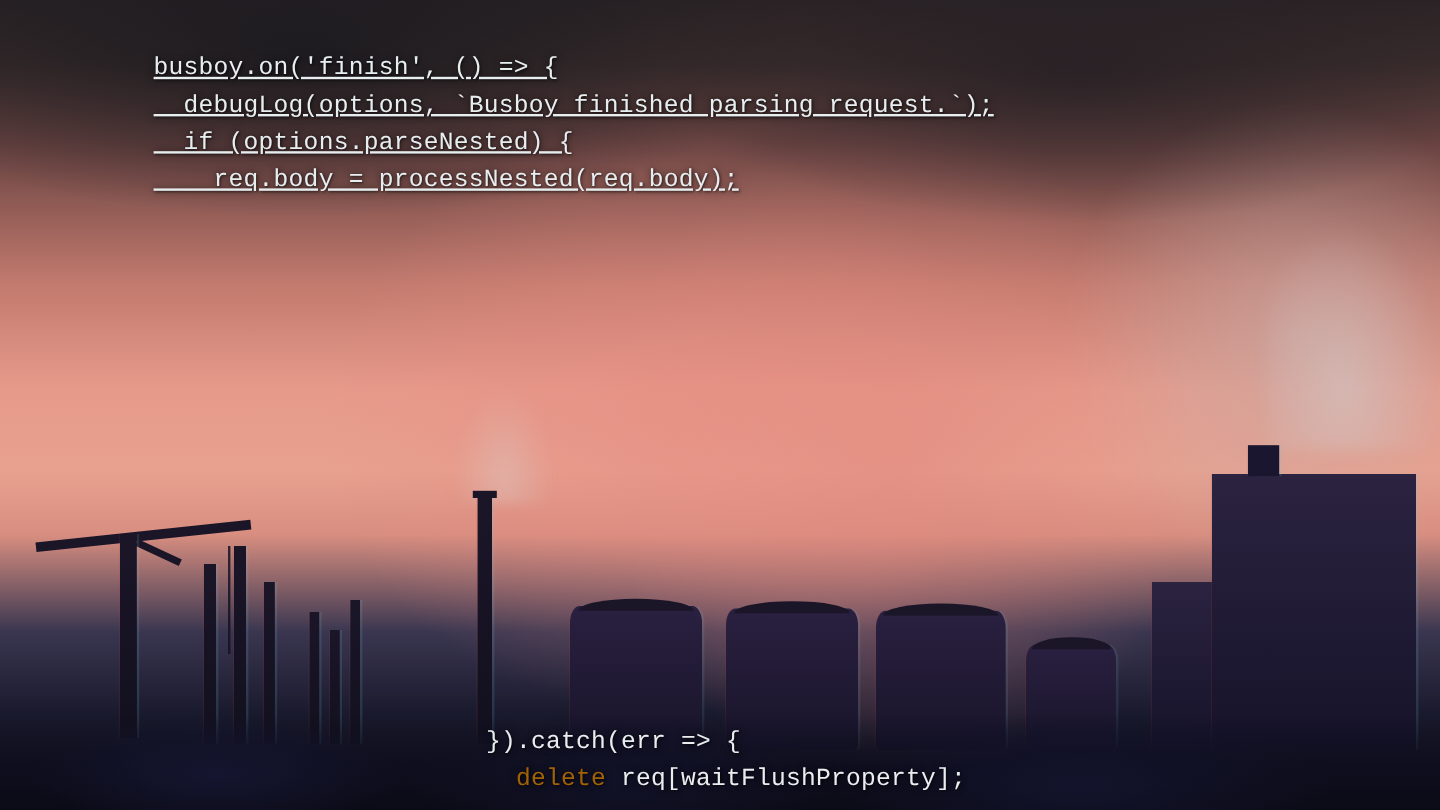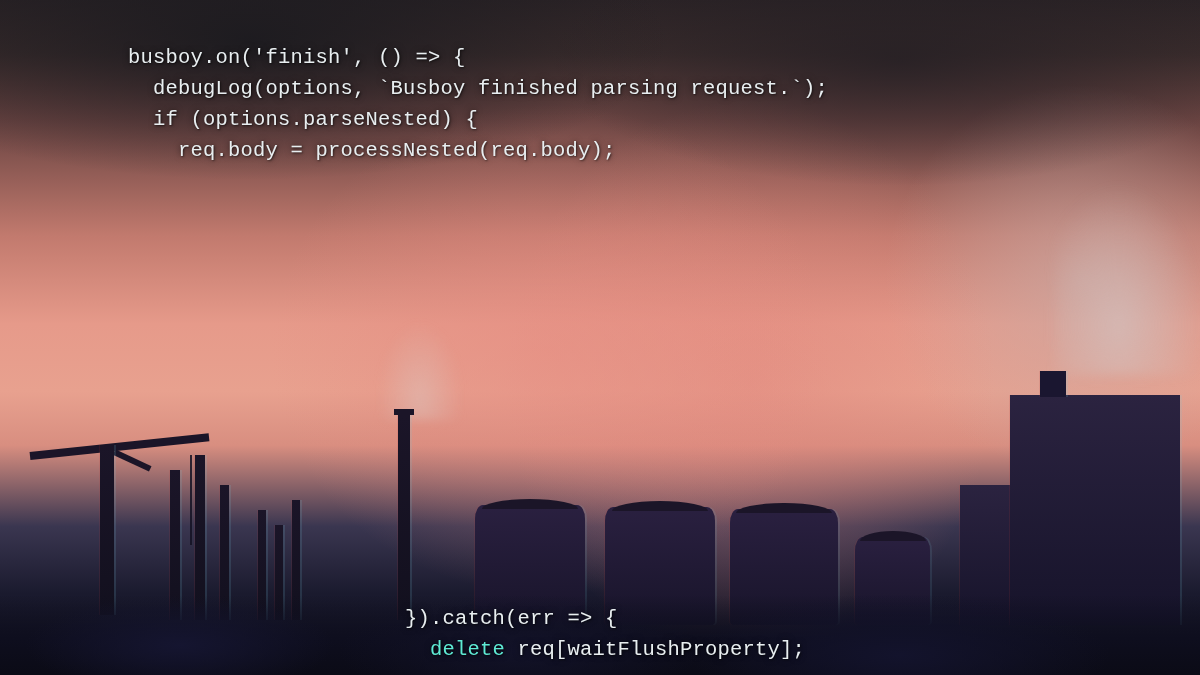--- a/index.html
+++ b/index.html
@@ -131,23 +131,23 @@
   
   .code-block {
     position: absolute;
     font-size: 20.5px;
     line-height: 31px;
     color: #e8eef0;
     white-space: pre;
     text-shadow: 0 0 6px rgba(0,0,0,0.6), 1px 1px 2px rgba(0,0,0,0.5);
     letter-spacing: 0.2px;
   }
-  .code-top { top: 11px; left: 128px; }
+  .code-top { top: 11px; left: 128px; text-decoration: underline; }
   .code-bottom { bottom: 10px; left: 405px; }
-  .kw-del { color: #5eead4; }
+  .kw-del { color: #a16207; }
 </style>
 </head>
 <body>
 
 <div class="scene"></div>
 
 <div class="plume"></div>
 <div class="plume2"></div>
 
 <div class="silhouettes">

